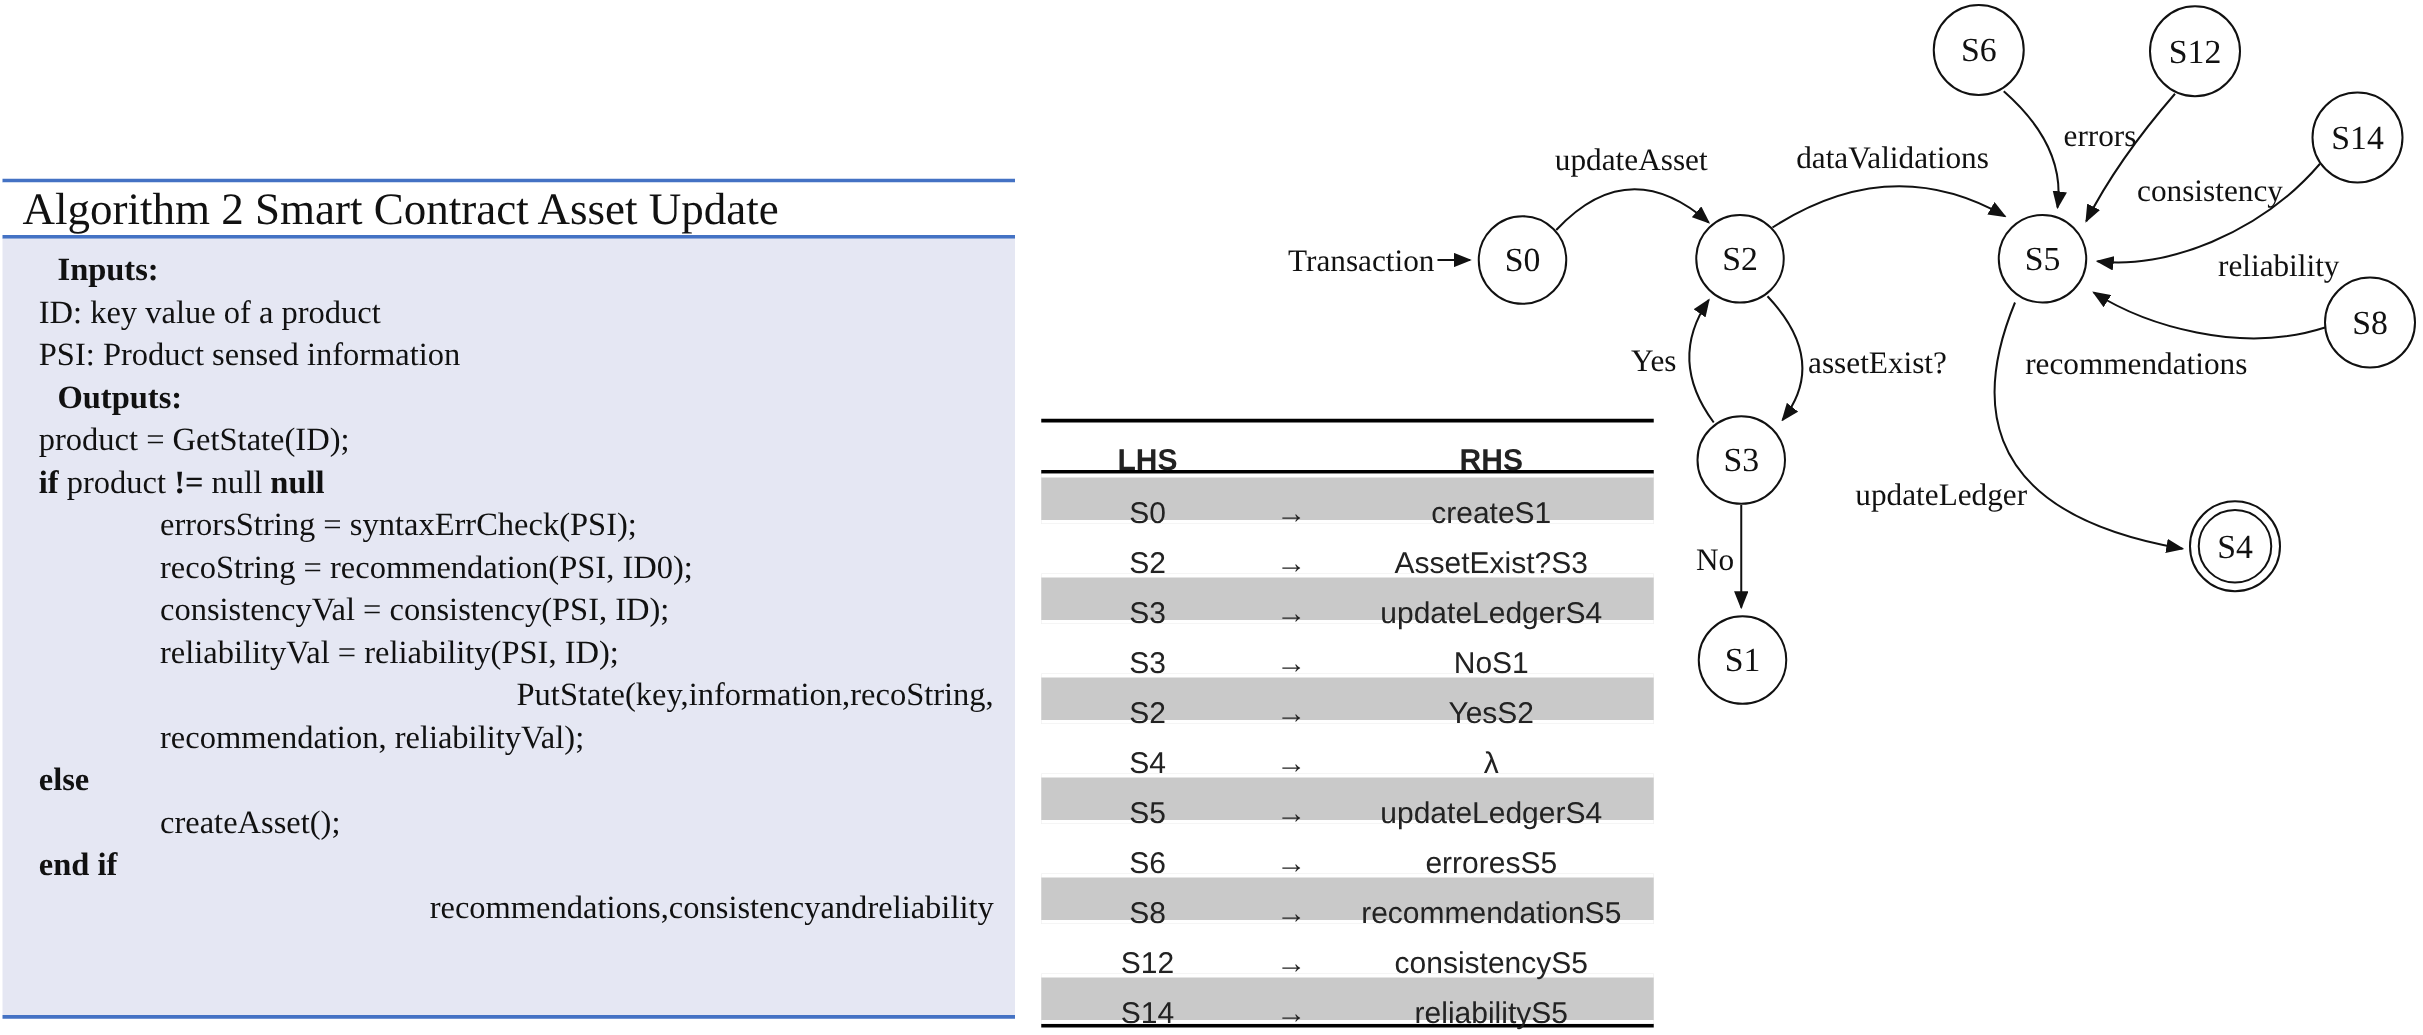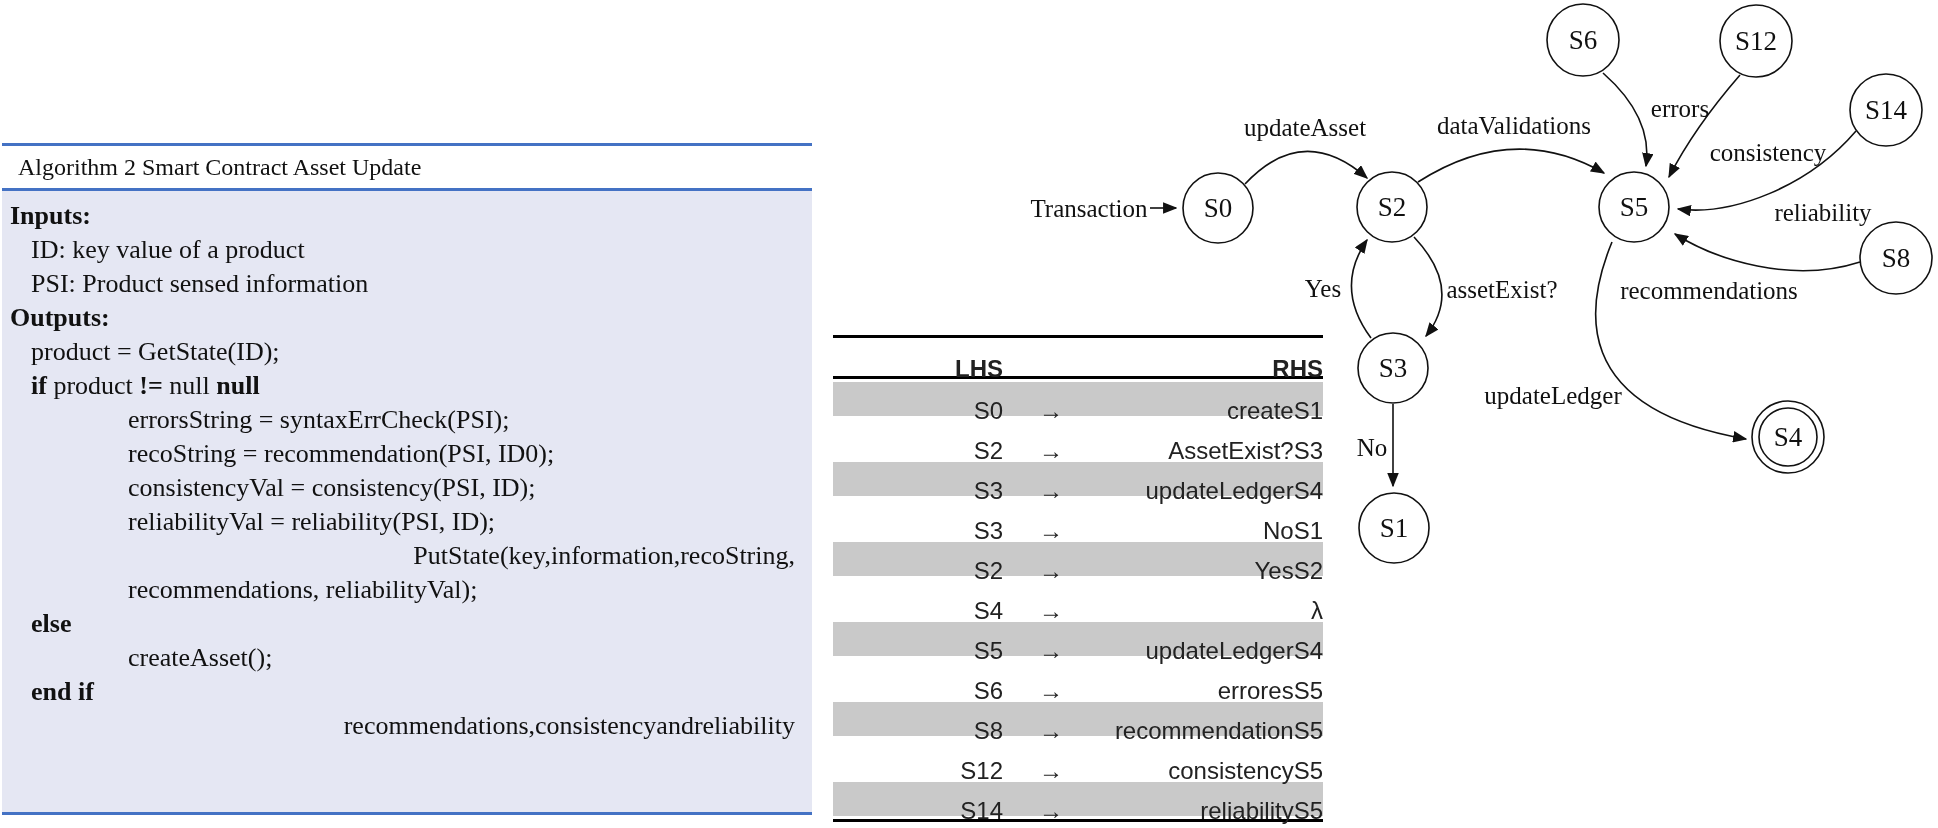--- a/index.html
+++ b/index.html
@@ -3,39 +3,39 @@
 <meta charset="utf-8">
 <style>
   html,body{margin:0;padding:0;background:#ffffff;}
   .canvas{position:relative;width:1938px;height:828px;background:#ffffff;overflow:hidden;
           font-family:"Liberation Serif",serif;color:#111;}
 
   
   .algo{position:absolute;left:2px;top:143px;width:810px;}
   .algo-rule{height:3px;background:#4472C4;}
   .algo-title{height:42px;display:flex;align-items:center;padding-left:16px;
-              font-size:24px;background:#ffffff;box-sizing:border-box;}
+              font-size:36px;background:#ffffff;box-sizing:border-box;}
   .algo-body{background:#E5E7F3;height:613px;padding-top:8px;overflow:hidden;
              font-size:26px;line-height:34px;}
   .algo-line{white-space:pre;}
-  .algo-line.ind0{padding-left:8px;}
+  .algo-line.ind0{padding-left:8px;margin-left:36px;}
   .algo-line.ind1{padding-left:29px;}
   .algo-line.ind2{padding-left:126px;}
   .algo-line.justify{display:flex;justify-content:flex-end;padding-right:17px;}
   .b{font-weight:bold;}
 
   
   .grammar{position:absolute;left:833px;top:335px;width:490px;
            border-top:3px solid #000;border-bottom:3px solid #000;
            font-family:"Liberation Sans",sans-serif;font-size:24px;color:#222;}
   .thead{display:flex;height:38px;align-items:center;border-bottom:3px solid #000;
          font-weight:bold;}
   .trow{display:flex;height:40px;align-items:center;box-sizing:border-box;}
   .trow.shaded{background:#C9C9C9;border-top:3px solid #fff;border-bottom:3px solid #fff;}
-  .tcell{text-align:right;margin-top:24px;}
+  .tcell{text-align:center;margin-top:24px;}
   .c-lhs{width:170px;}
   .c-arrow{width:60px;}
   .c-rhs{flex:1;}
 
   
   .fsm{position:absolute;left:1000px;top:0;}
   .fsm path.edge, .fsm line.edge{fill:none;stroke:#111;stroke-width:1.6;}
   .fsm circle.state{fill:#fff;stroke:#111;stroke-width:1.6;}
   .fsm circle.inner{fill:none;stroke:#111;stroke-width:1.6;}
   .fsm text{font-family:"Liberation Serif",serif;fill:#111;}
@@ -56,21 +56,21 @@
         <div class="algo-line ind1"><span>ID: key value of a product</span></div>
         <div class="algo-line ind1"><span>PSI: Product sensed information</span></div>
         <div class="algo-line ind0"><span class="b">Outputs:</span></div>
         <div class="algo-line ind1"><span>product = GetState(ID);</span></div>
         <div class="algo-line ind1"><span class="b">if </span><span>product </span><span class="b">!= </span><span>null </span><span class="b">null</span></div>
         <div class="algo-line ind2"><span>errorsString = syntaxErrCheck(PSI);</span></div>
         <div class="algo-line ind2"><span>recoString = recommendation(PSI, ID0);</span></div>
         <div class="algo-line ind2"><span>consistencyVal = consistency(PSI, ID);</span></div>
         <div class="algo-line ind2"><span>reliabilityVal = reliability(PSI, ID);</span></div>
         <div class="algo-line ind2 justify"><span>PutState(key,</span><span>information,</span><span>recoString,</span></div>
-        <div class="algo-line ind2"><span>recommendations, reliabilityVal);</span></div>
+        <div class="algo-line ind2"><span>recommendation, reliabilityVal);</span></div>
         <div class="algo-line ind1"><span class="b">else</span></div>
         <div class="algo-line ind2"><span>createAsset();</span></div>
         <div class="algo-line ind1"><span class="b">end if</span></div>
         <div class="algo-line ind0 justify"><span>recommendations,</span><span>consistency</span><span>and</span><span>reliability</span></div>
       </div>
     <div class="algo-rule"></div>
   </section>
 
   <section class="grammar">
     <div class="thead">

